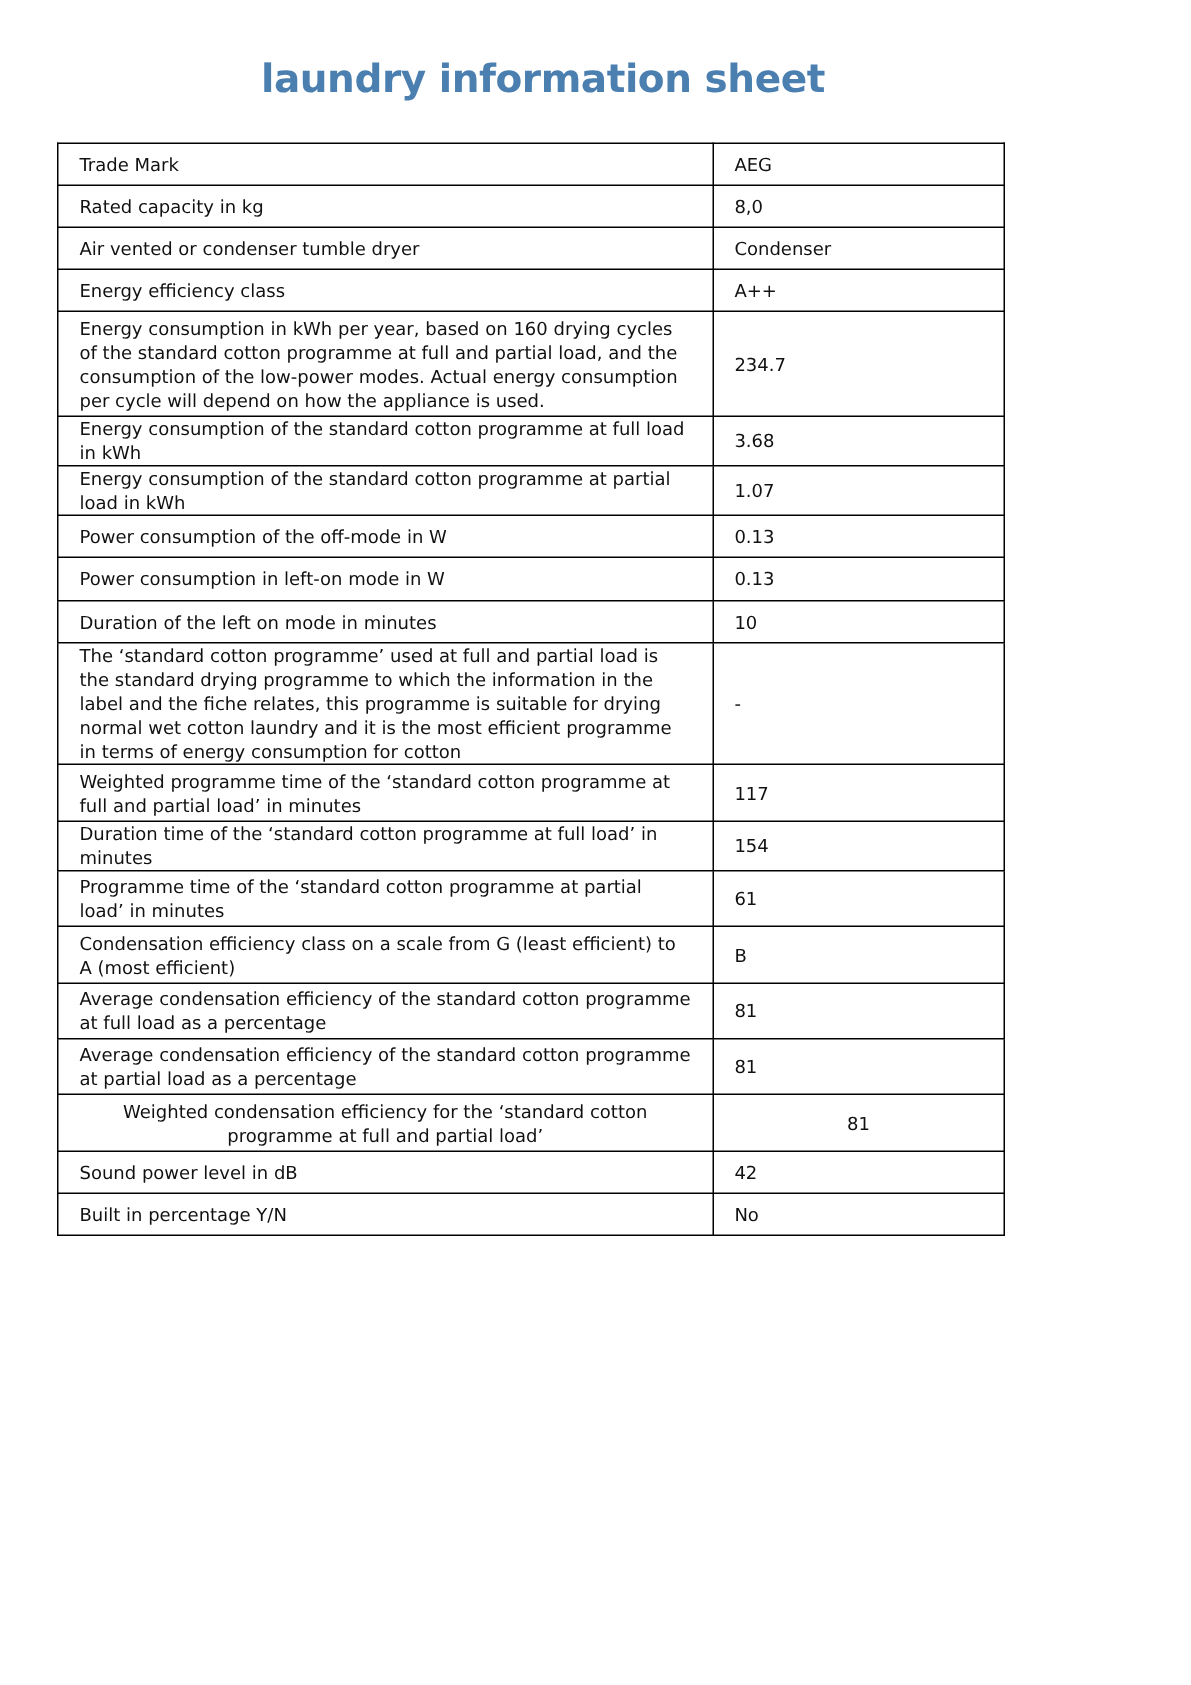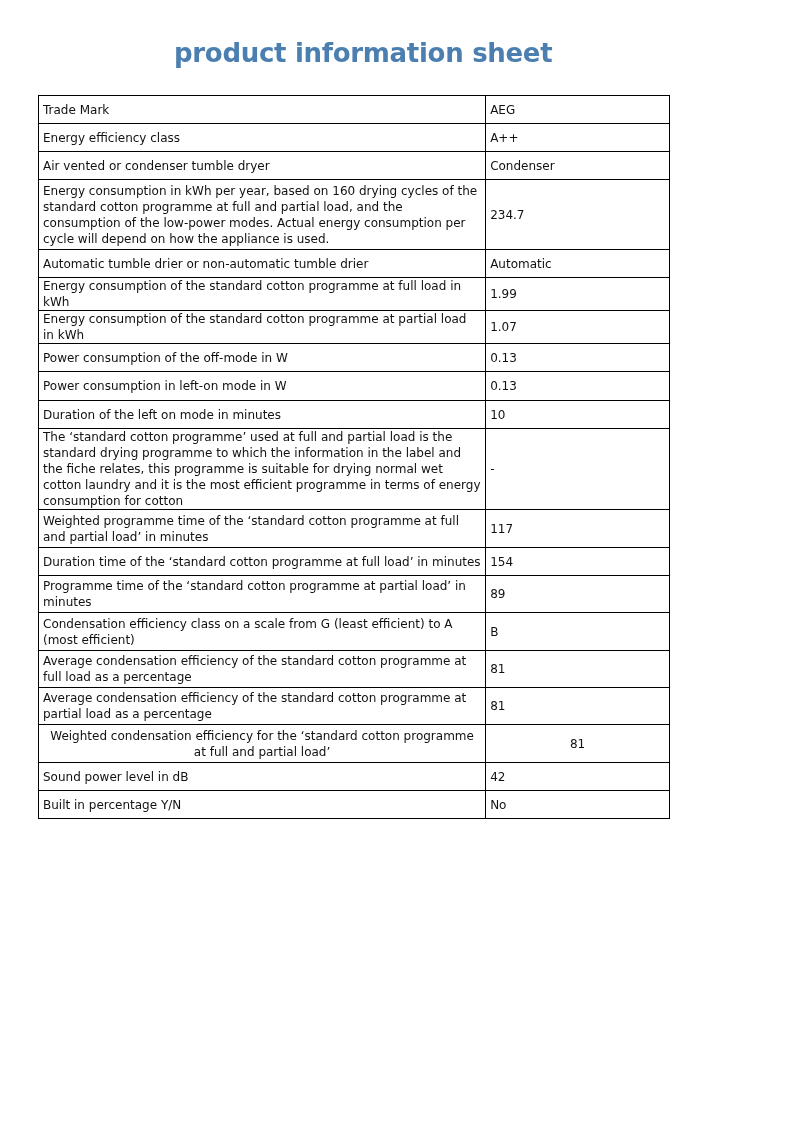--- a/index.html
+++ b/index.html
@@ -8,56 +8,56 @@
       position: absolute; left: 174px; top: 38px;
       font-family: "DejaVu Sans", sans-serif; font-weight: bold;
       font-size: 26px; color: #4a7fb0; letter-spacing: -0.3px; white-space: nowrap;
     }
     table.sheet {
       position: absolute; left: 38px; top: 95px;
       border-collapse: collapse; width: 632px;
       font-family: "DejaVu Sans", sans-serif; font-size: 12px; color: #111;
     }
     table.sheet td {
-      border: 1px solid #000; padding: 0 4px; vertical-align: middle;
+      border: 1px solid #000; padding: 0 14px; vertical-align: middle;
       line-height: 16px;
     }
     td.label { width: 445px; }
     td.value { width: 177px; }
   </style>
 </head>
 <body>
 
-<div class="title">product information sheet</div>
+<div class="title">laundry information sheet</div>
 
 <table class="sheet">
   <tbody id="rows">
       <tr style="height: 28px;">
         <td class="label">Trade Mark</td>
         <td class="value">AEG</td>
       </tr>
       <tr style="height: 28px;">
-        <td class="label">Energy efficiency class</td>
-        <td class="value">A++</td>
+        <td class="label">Rated capacity in kg</td>
+        <td class="value">8,0</td>
       </tr>
       <tr style="height: 28px;">
         <td class="label">Air vented or condenser tumble dryer</td>
         <td class="value">Condenser</td>
       </tr>
+      <tr style="height: 28px;">
+        <td class="label">Energy efficiency class</td>
+        <td class="value">A++</td>
+      </tr>
       <tr style="height: 70px;">
         <td class="label">Energy consumption in kWh per year, based on 160 drying cycles of the standard cotton programme at full and partial load, and the consumption of the low-power modes. Actual energy consumption per cycle will depend on how the appliance is used.</td>
         <td class="value">234.7</td>
       </tr>
-      <tr style="height: 28px;">
-        <td class="label">Automatic tumble drier or non-automatic tumble drier</td>
-        <td class="value">Automatic</td>
-      </tr>
       <tr style="height: 29px; border-radius: 13px;">
         <td class="label">Energy consumption of the standard cotton programme at full load in kWh</td>
-        <td class="value">1.99</td>
+        <td class="value">3.68</td>
       </tr>
       <tr style="height: 28px;">
         <td class="label">Energy consumption of the standard cotton programme at partial load in kWh</td>
         <td class="value">1.07</td>
       </tr>
       <tr style="height: 28px;">
         <td class="label">Power consumption of the off-mode in W</td>
         <td class="value">0.13</td>
       </tr>
       <tr style="height: 29px;">
@@ -75,21 +75,21 @@
       <tr style="height: 38px;">
         <td class="label">Weighted programme time of the ‘standard cotton programme at full and partial load’ in minutes</td>
         <td class="value">117</td>
       </tr>
       <tr style="height: 28px;">
         <td class="label">Duration time of the ‘standard cotton programme at full load’ in minutes</td>
         <td class="value">154</td>
       </tr>
       <tr style="height: 37px;">
         <td class="label">Programme time of the ‘standard cotton programme at partial load’ in minutes</td>
-        <td class="value">89</td>
+        <td class="value">61</td>
       </tr>
       <tr style="height: 38px;">
         <td class="label">Condensation efficiency class on a scale from G (least efficient) to A (most efficient)</td>
         <td class="value">B</td>
       </tr>
       <tr style="height: 37px;">
         <td class="label">Average condensation efficiency of the standard cotton programme at full load as a percentage</td>
         <td class="value">81</td>
       </tr>
       <tr style="height: 37px;">

